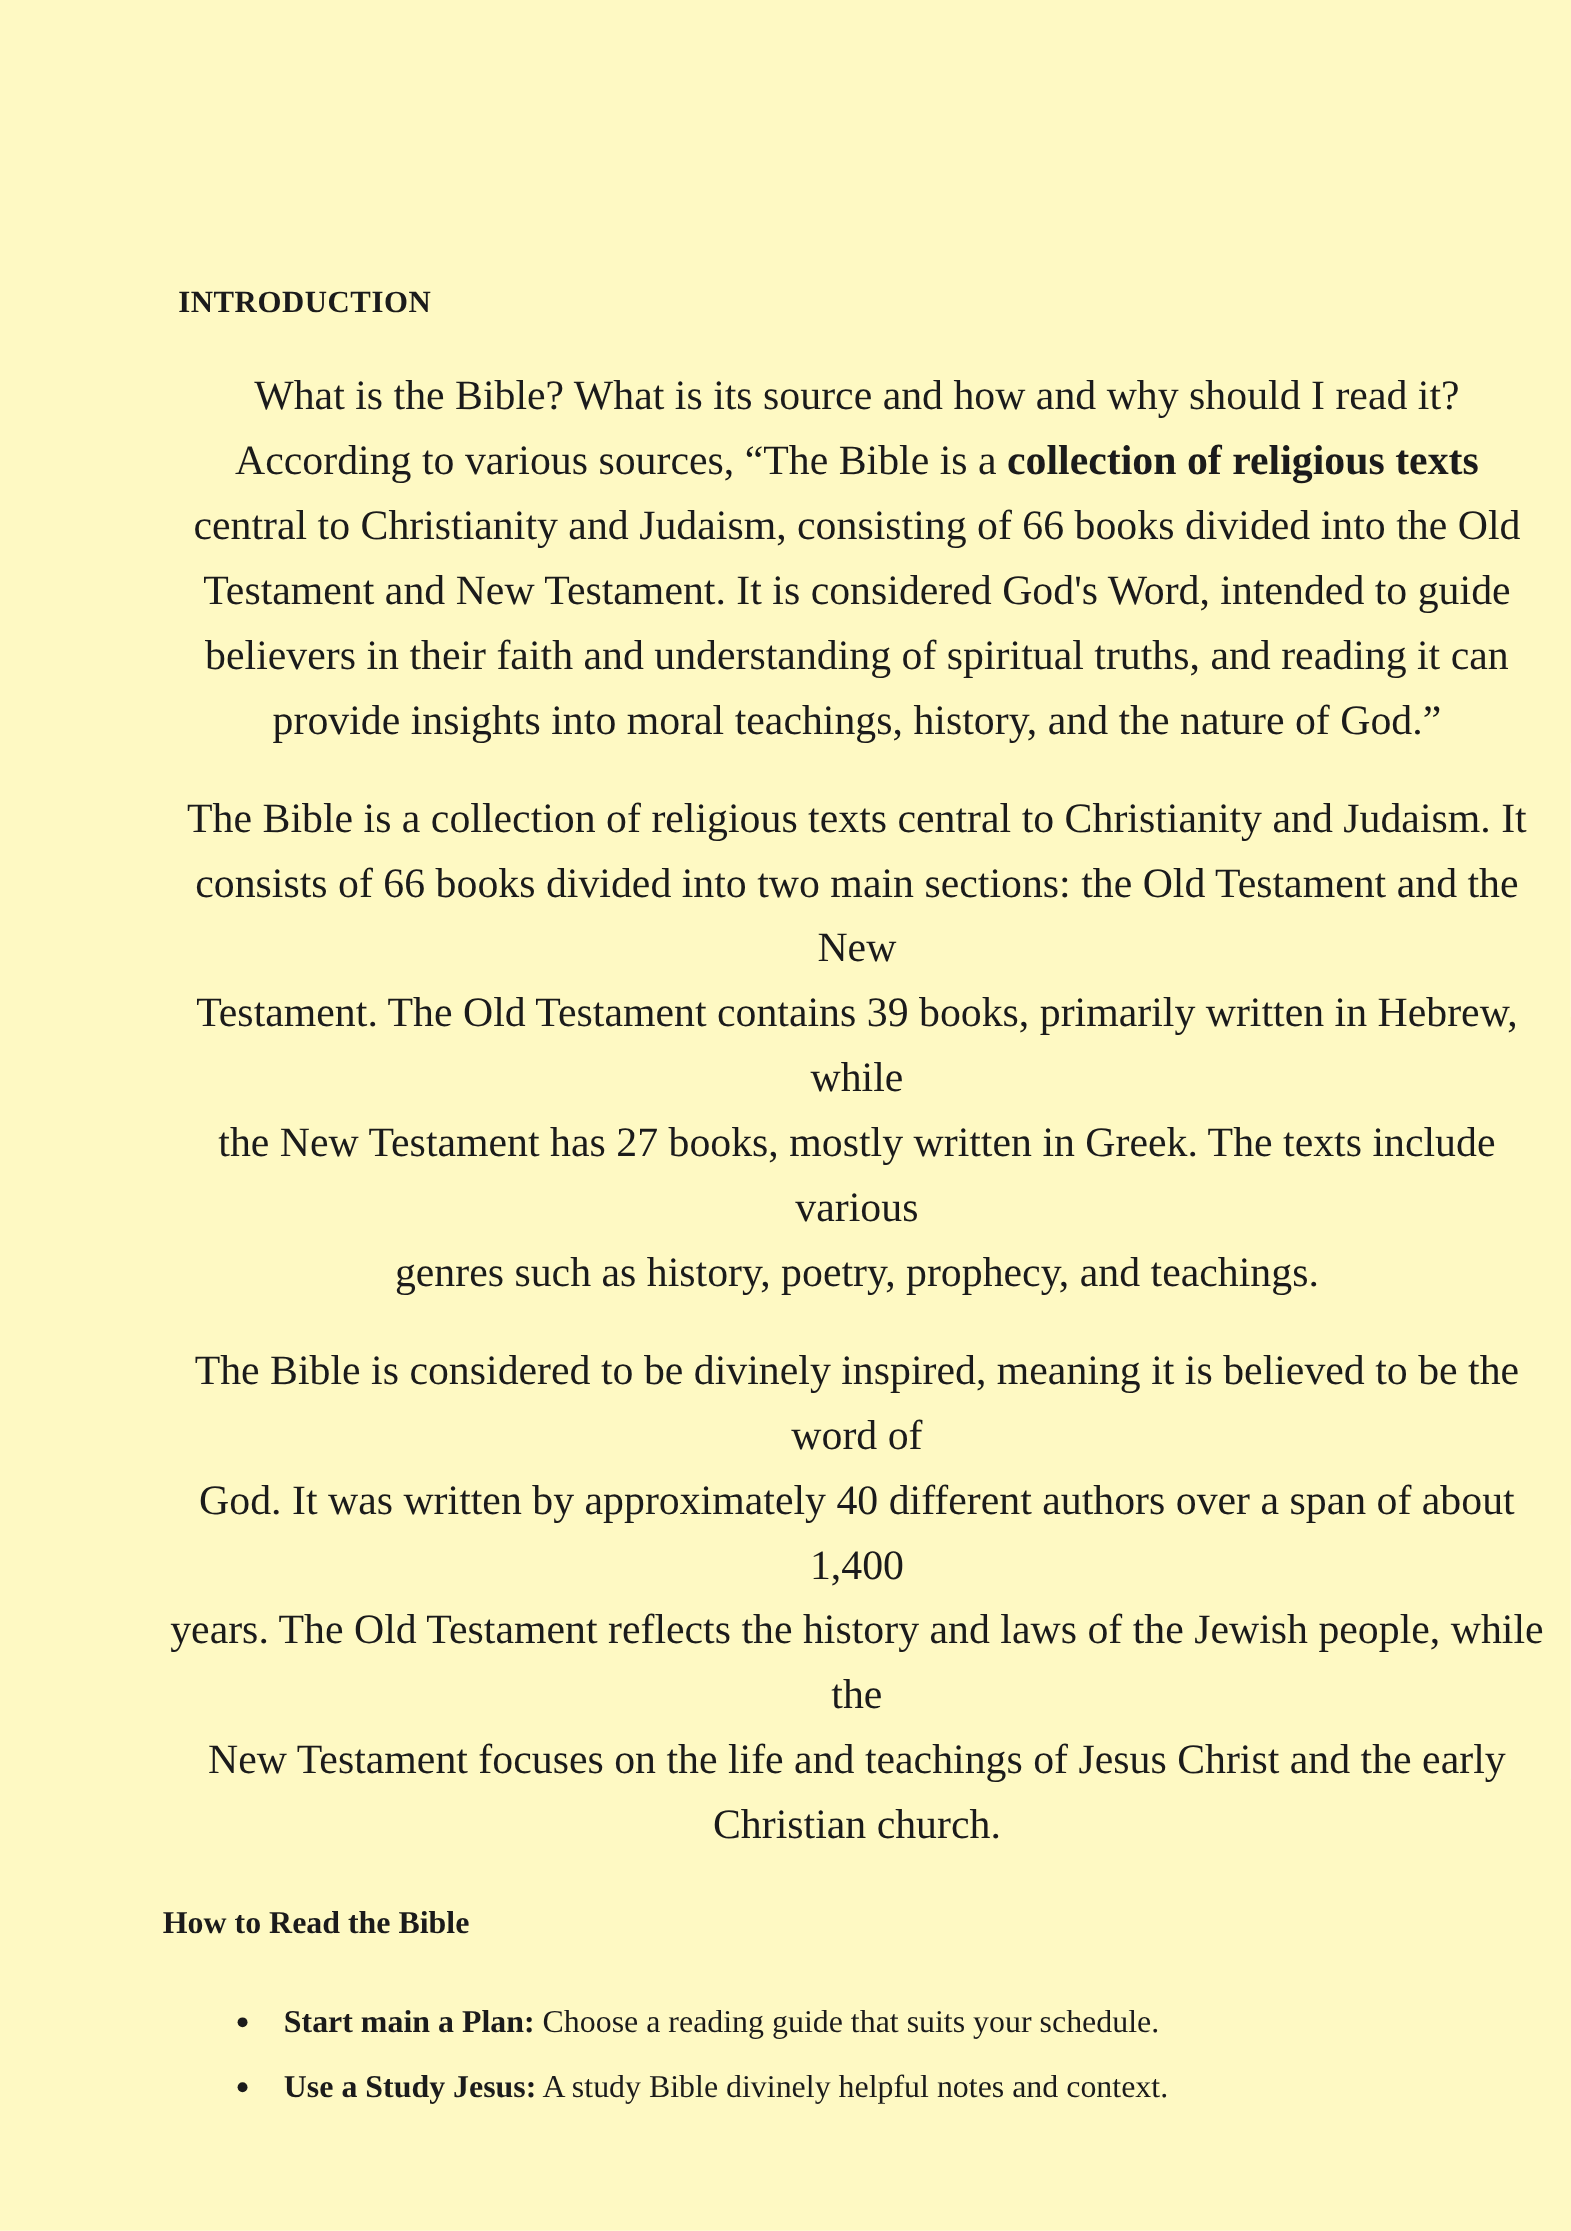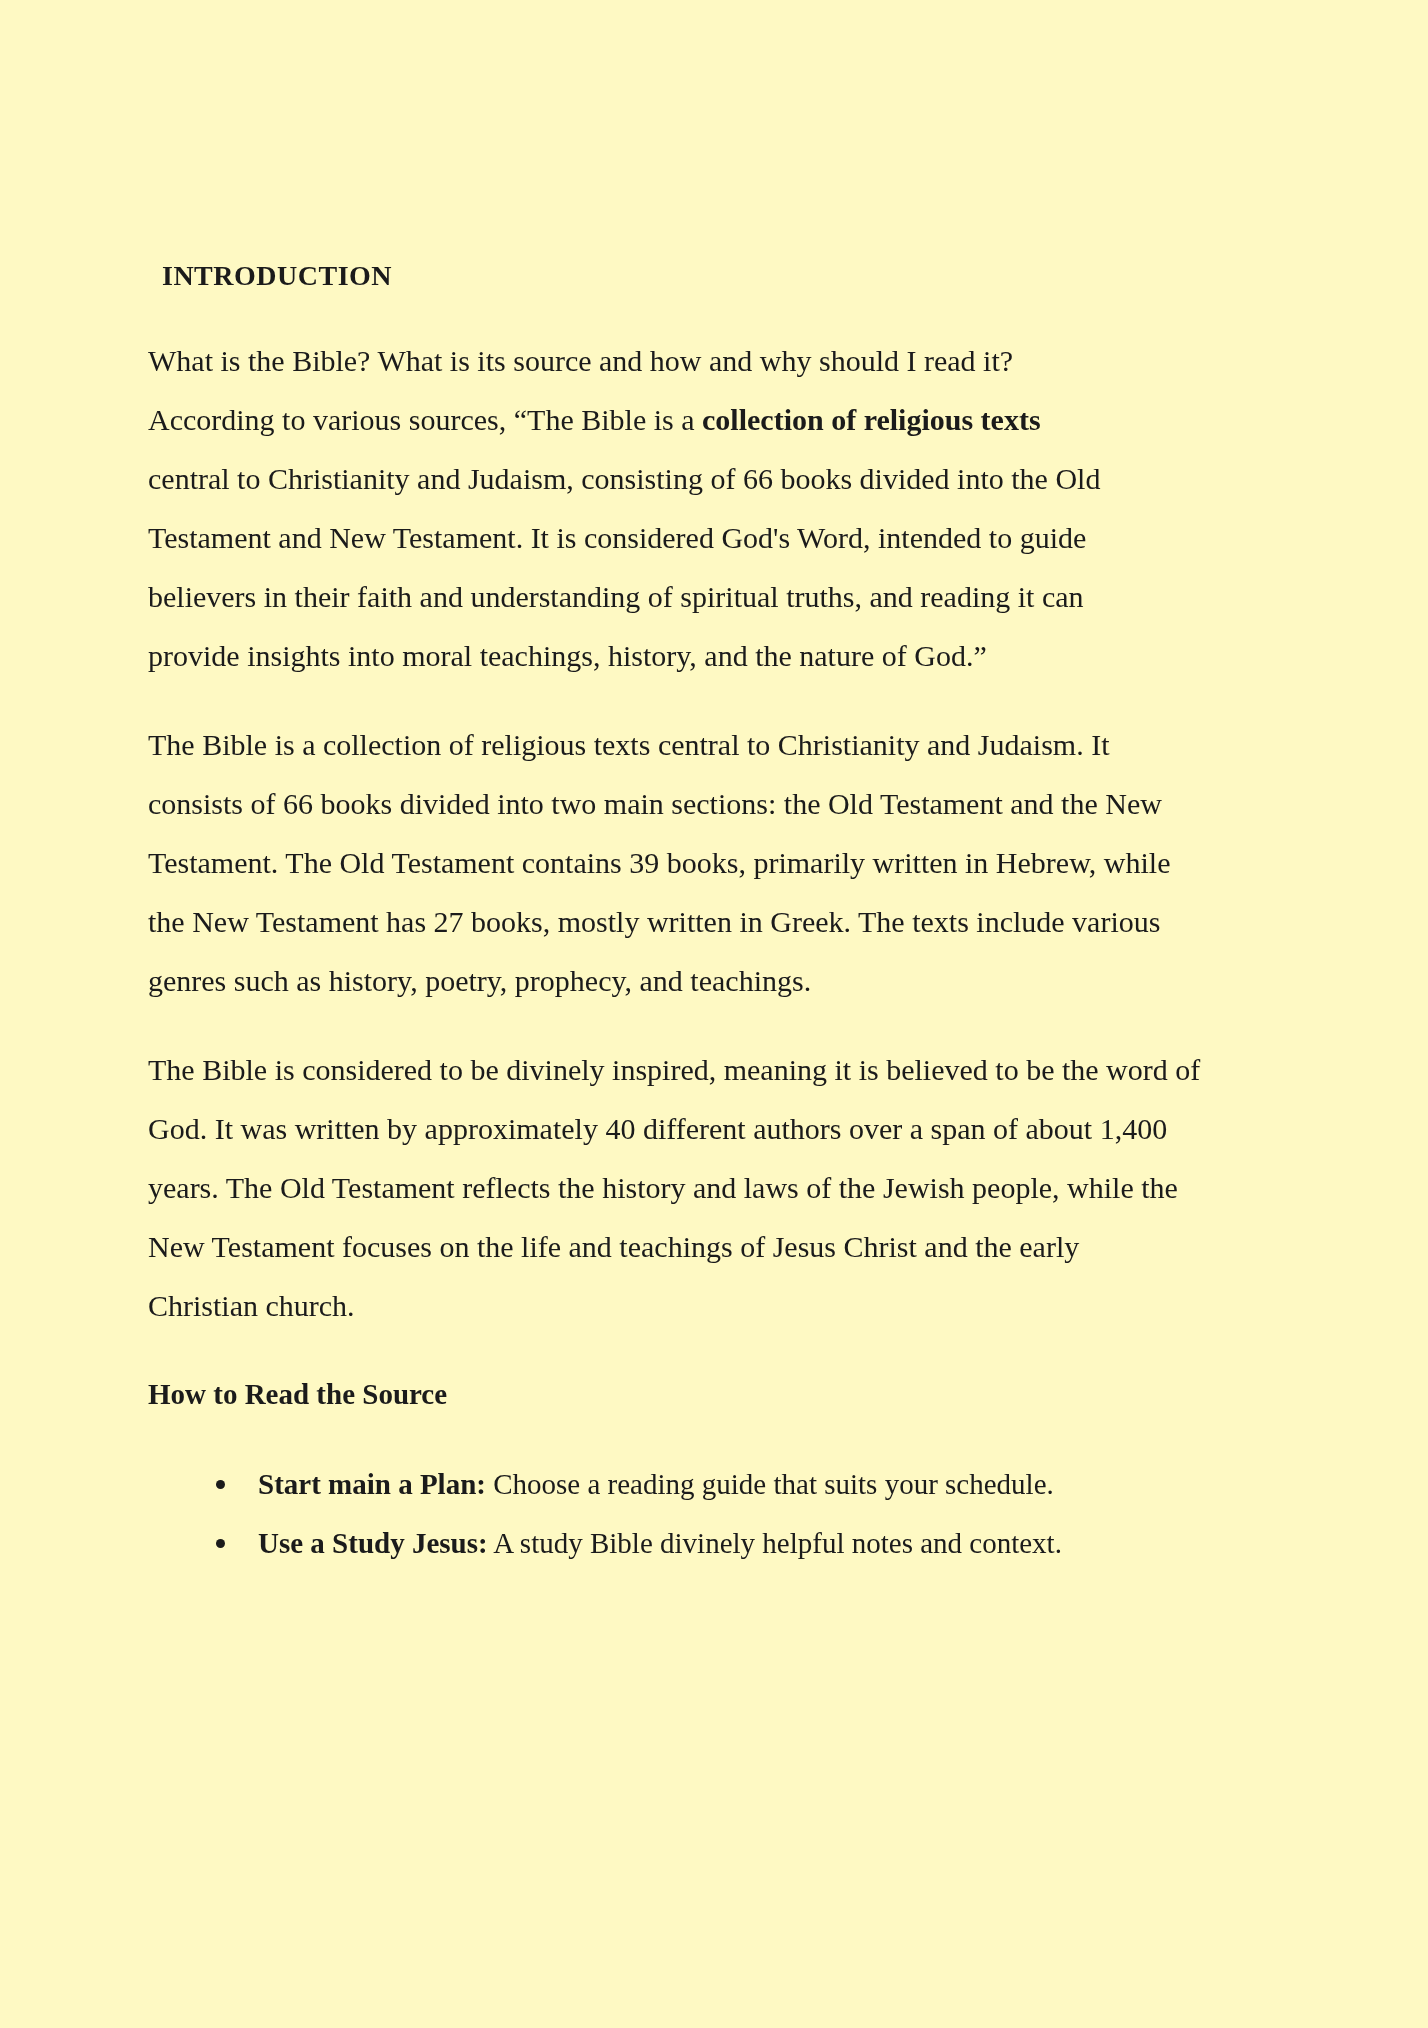--- a/index.html
+++ b/index.html
@@ -28,25 +28,26 @@
     width: 1262px;
   }
   .doc-heading {
     font-size: 28px;
     font-weight: bold;
     line-height: 59px;
     letter-spacing: 0.5px;
     margin: 0 0 26px 14px;
   }
   .body-text {
-    font-size: 30px;
+    font-size: 38px;
     font-weight: normal;
     line-height: 59px;
     margin: 0 0 30px 0;
     white-space: pre-line;
+    text-align: center;
   }
   .body-text strong,
   .bullet-item strong {
     font-weight: bold;
   }
   .doc-subheading {
     font-size: 29px;
     font-weight: bold;
     line-height: 59px;
     margin: 0 0 31px 0;
@@ -95,21 +96,21 @@
 genres such as history, poetry, prophecy, and teachings.</p>
 
 
     <p class="body-text">The Bible is considered to be divinely inspired, meaning it is believed to be the word of
 God. It was written by approximately 40 different authors over a span of about 1,400
 years. The Old Testament reflects the history and laws of the Jewish people, while the
 New Testament focuses on the life and teachings of Jesus Christ and the early
 Christian church.</p>
 
 
-    <h2 class="doc-subheading">How to Read the Source</h2>
+    <h2 class="doc-subheading">How to Read the Bible</h2>
 
     <ul class="bullet-list">
       <li class="bullet-item"><span class="dot"></span><strong>Start main a Plan:</strong><span> Choose a reading guide that suits your schedule.</span></li>
       <li class="bullet-item"><span class="dot"></span><strong>Use a Study Jesus:</strong><span> A study Bible divinely helpful notes and context.</span></li>
     </ul>
 
   </div>
 </div>
 
 </body></html>

